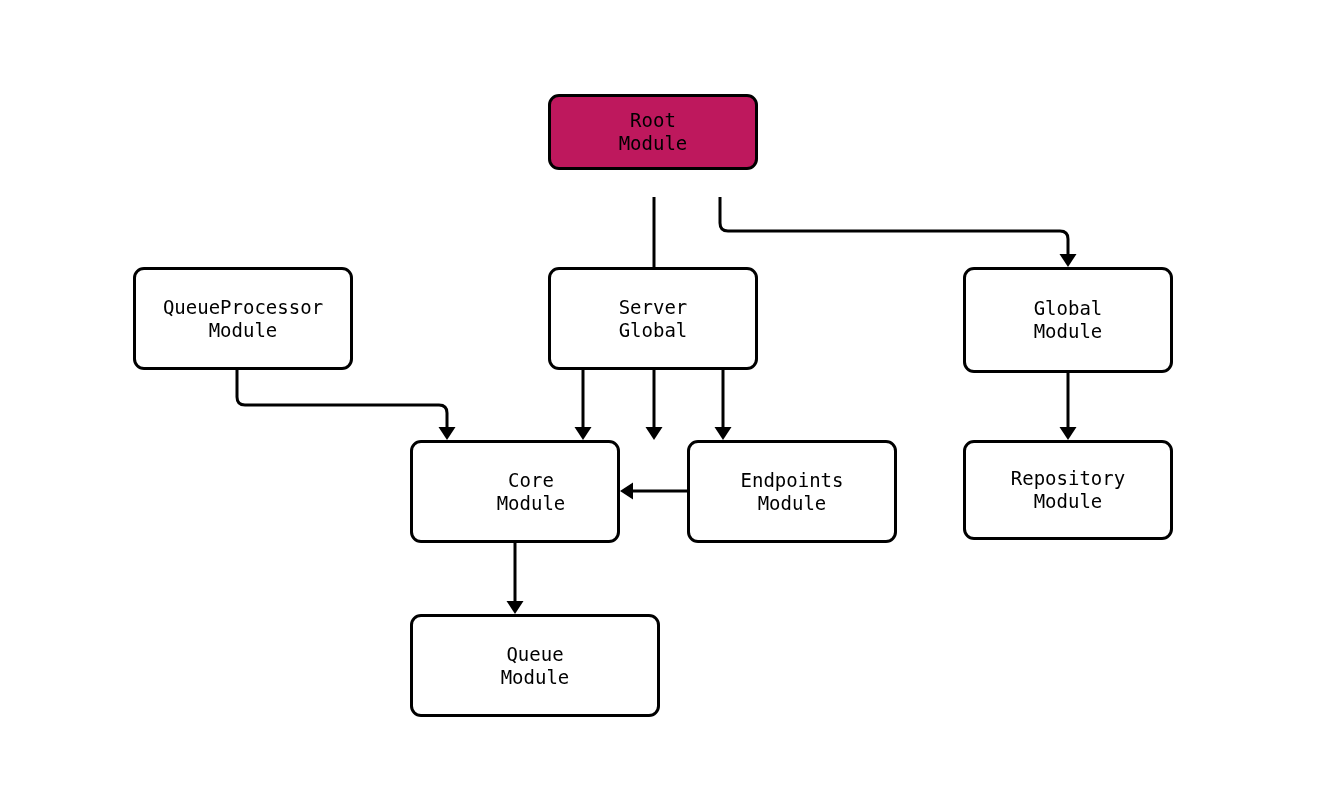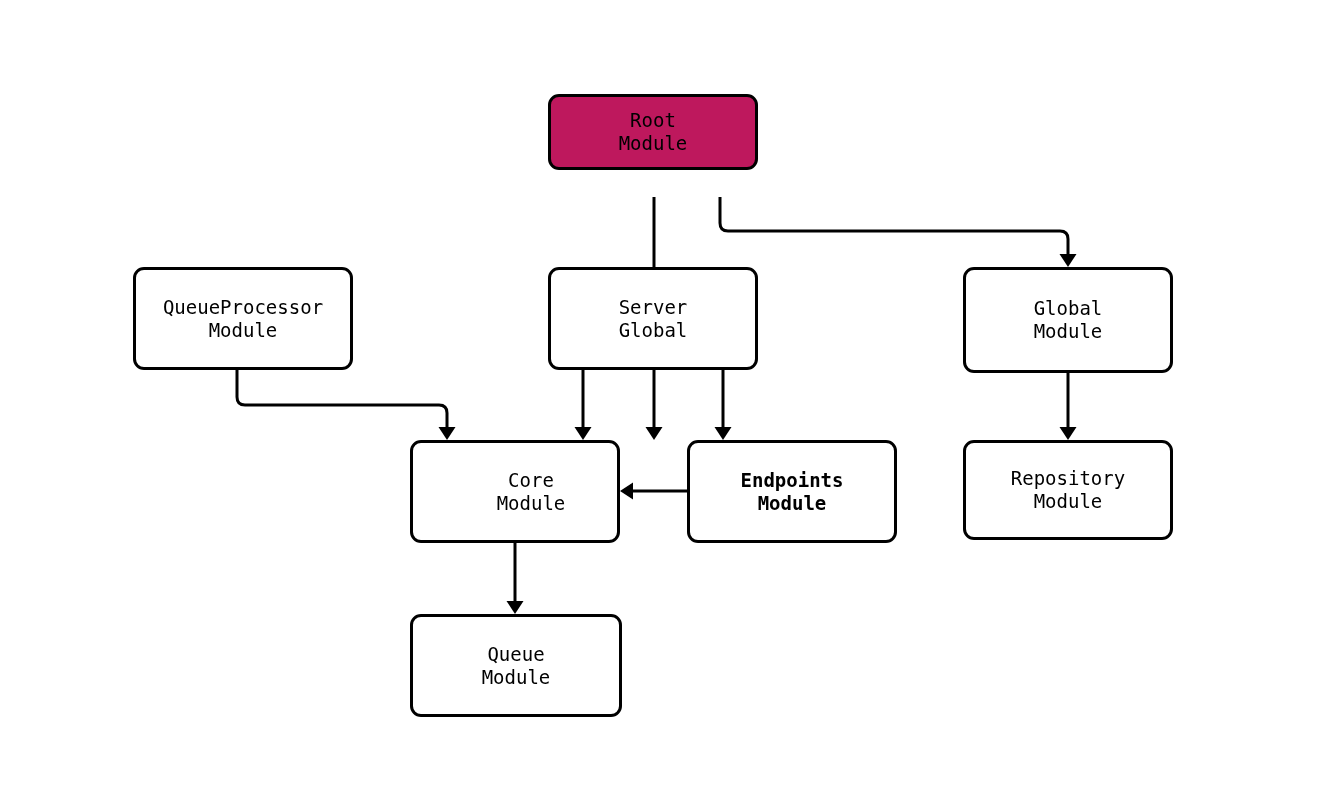--- a/index.html
+++ b/index.html
@@ -81,26 +81,26 @@
 Global</div>
       </div>
       <div class="node" style="left: 963px; top: 267px; width: 210px; height: 106px; border-color: rgb(0, 0, 0); background: rgb(255, 255, 255); border-width: 3px;">
         <div class="node-label">Global
 Module</div>
       </div>
       <div class="node" style="left: 410px; top: 440px; width: 210px; height: 103px; border-color: rgb(0, 0, 0); background: rgb(255, 255, 255); border-width: 3px; padding-left: 32px;">
         <div class="node-label">Core
 Module</div>
       </div>
-      <div class="node" style="left: 687px; top: 440px; width: 210px; height: 103px; border-color: rgb(0, 0, 0); background: rgb(255, 255, 255); border-width: 3px; font-weight: bold;">
+      <div class="node" style="left: 687px; top: 440px; width: 210px; height: 103px; border-color: rgb(0, 0, 0); background: rgb(255, 255, 255); border-width: 3px;">
         <div class="node-label">Endpoints
 Module</div>
       </div>
       <div class="node" style="left: 963px; top: 440px; width: 210px; height: 100px; border-color: rgb(0, 0, 0); background: rgb(255, 255, 255); border-width: 3px;">
         <div class="node-label">Repository
 Module</div>
       </div>
-      <div class="node" style="left: 410px; top: 614px; width: 212px; height: 103px; border-color: rgb(0, 0, 0); background: rgb(255, 255, 255); border-width: 3px;">
+      <div class="node" style="left: 410px; top: 614px; width: 250px; height: 103px; border-color: rgb(0, 0, 0); background: rgb(255, 255, 255); border-width: 3px;">
         <div class="node-label">Queue
 Module</div>
       </div>
     </div>
 </div>
 
 </body></html>

